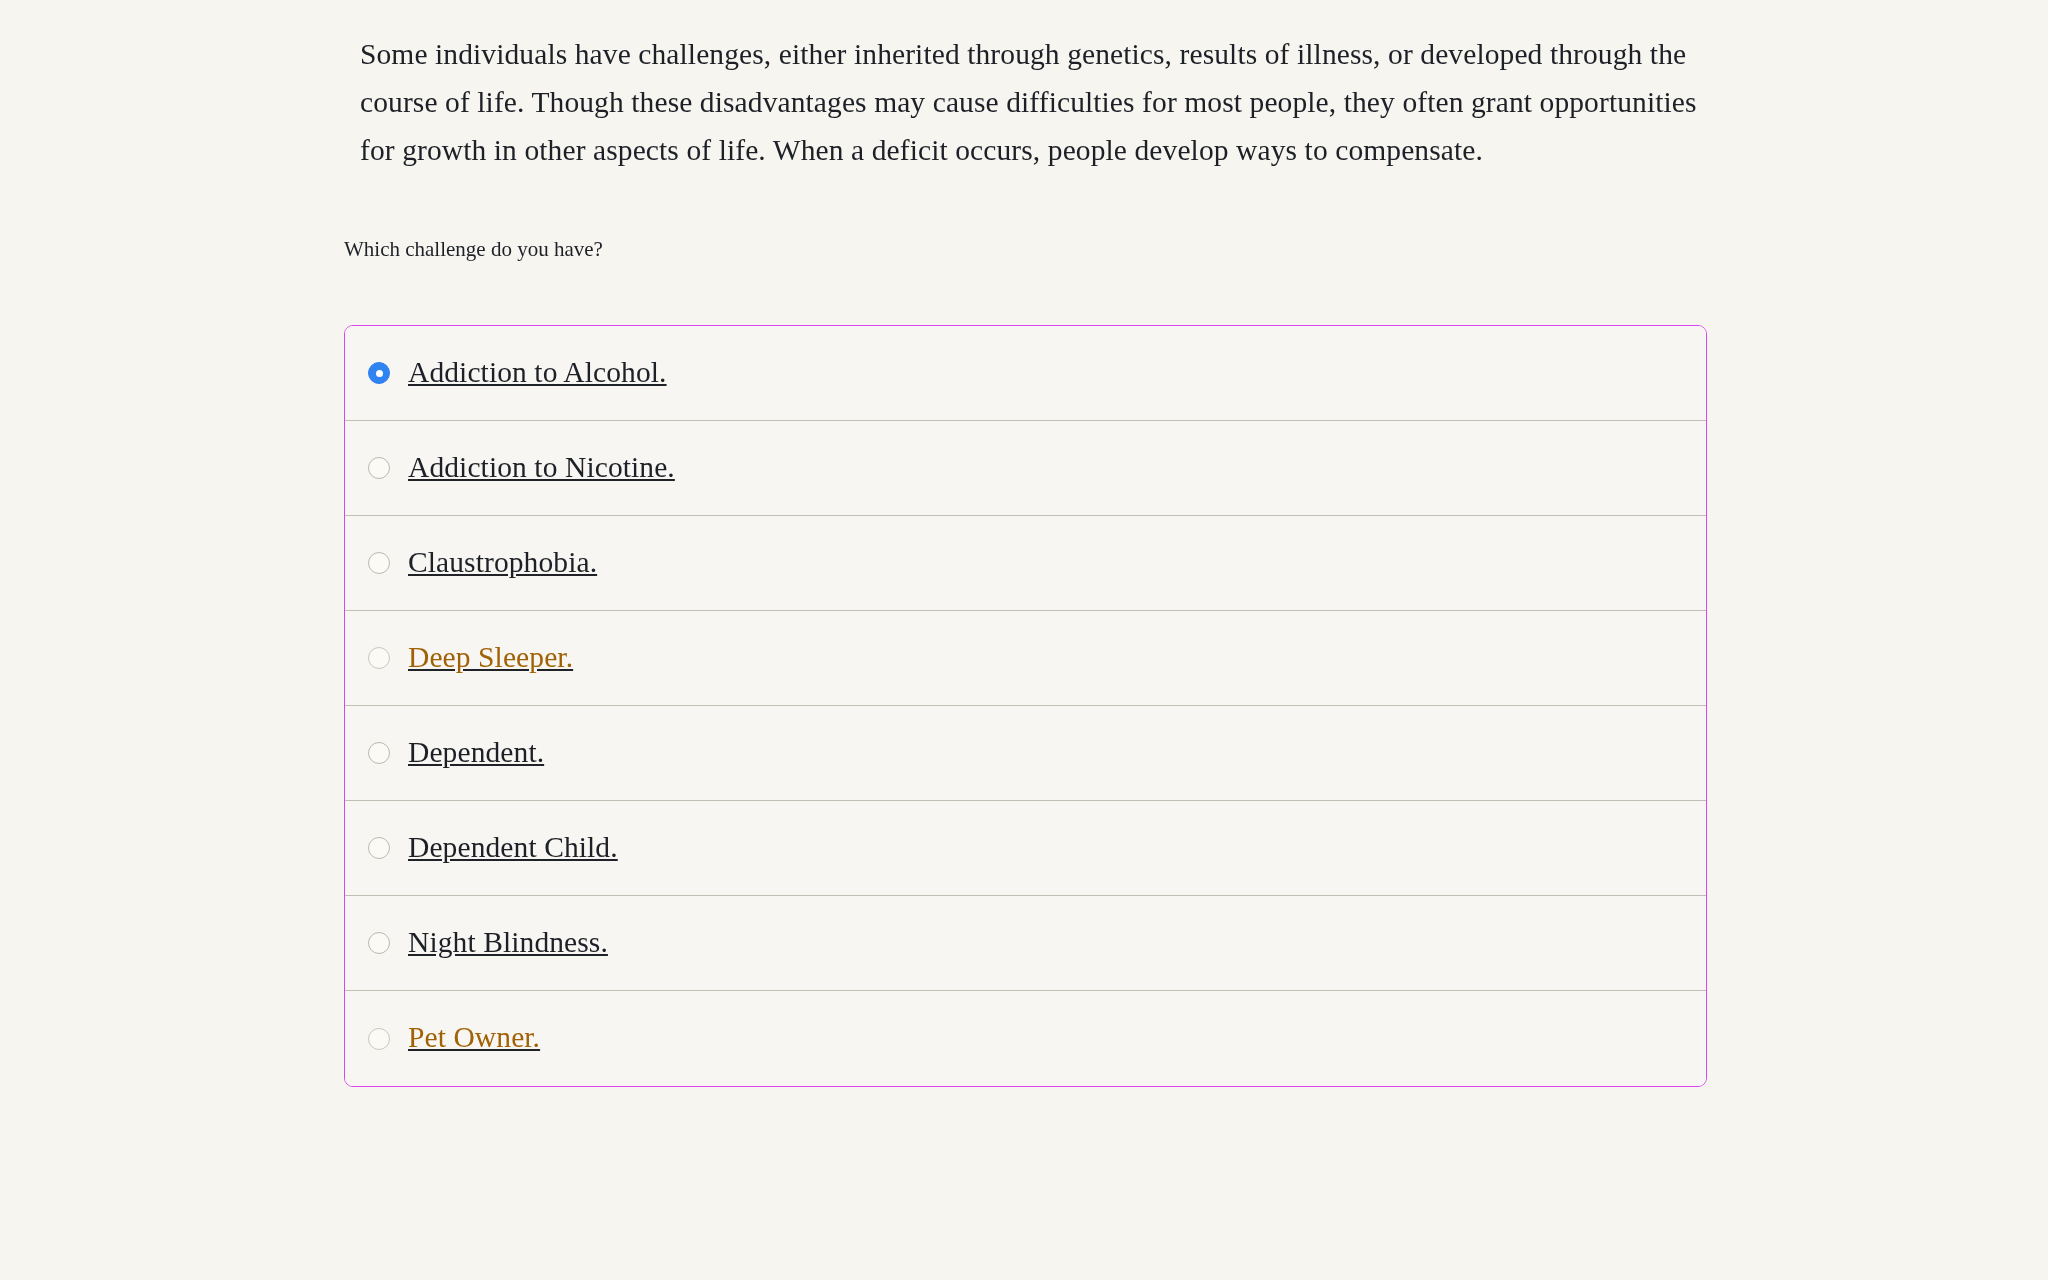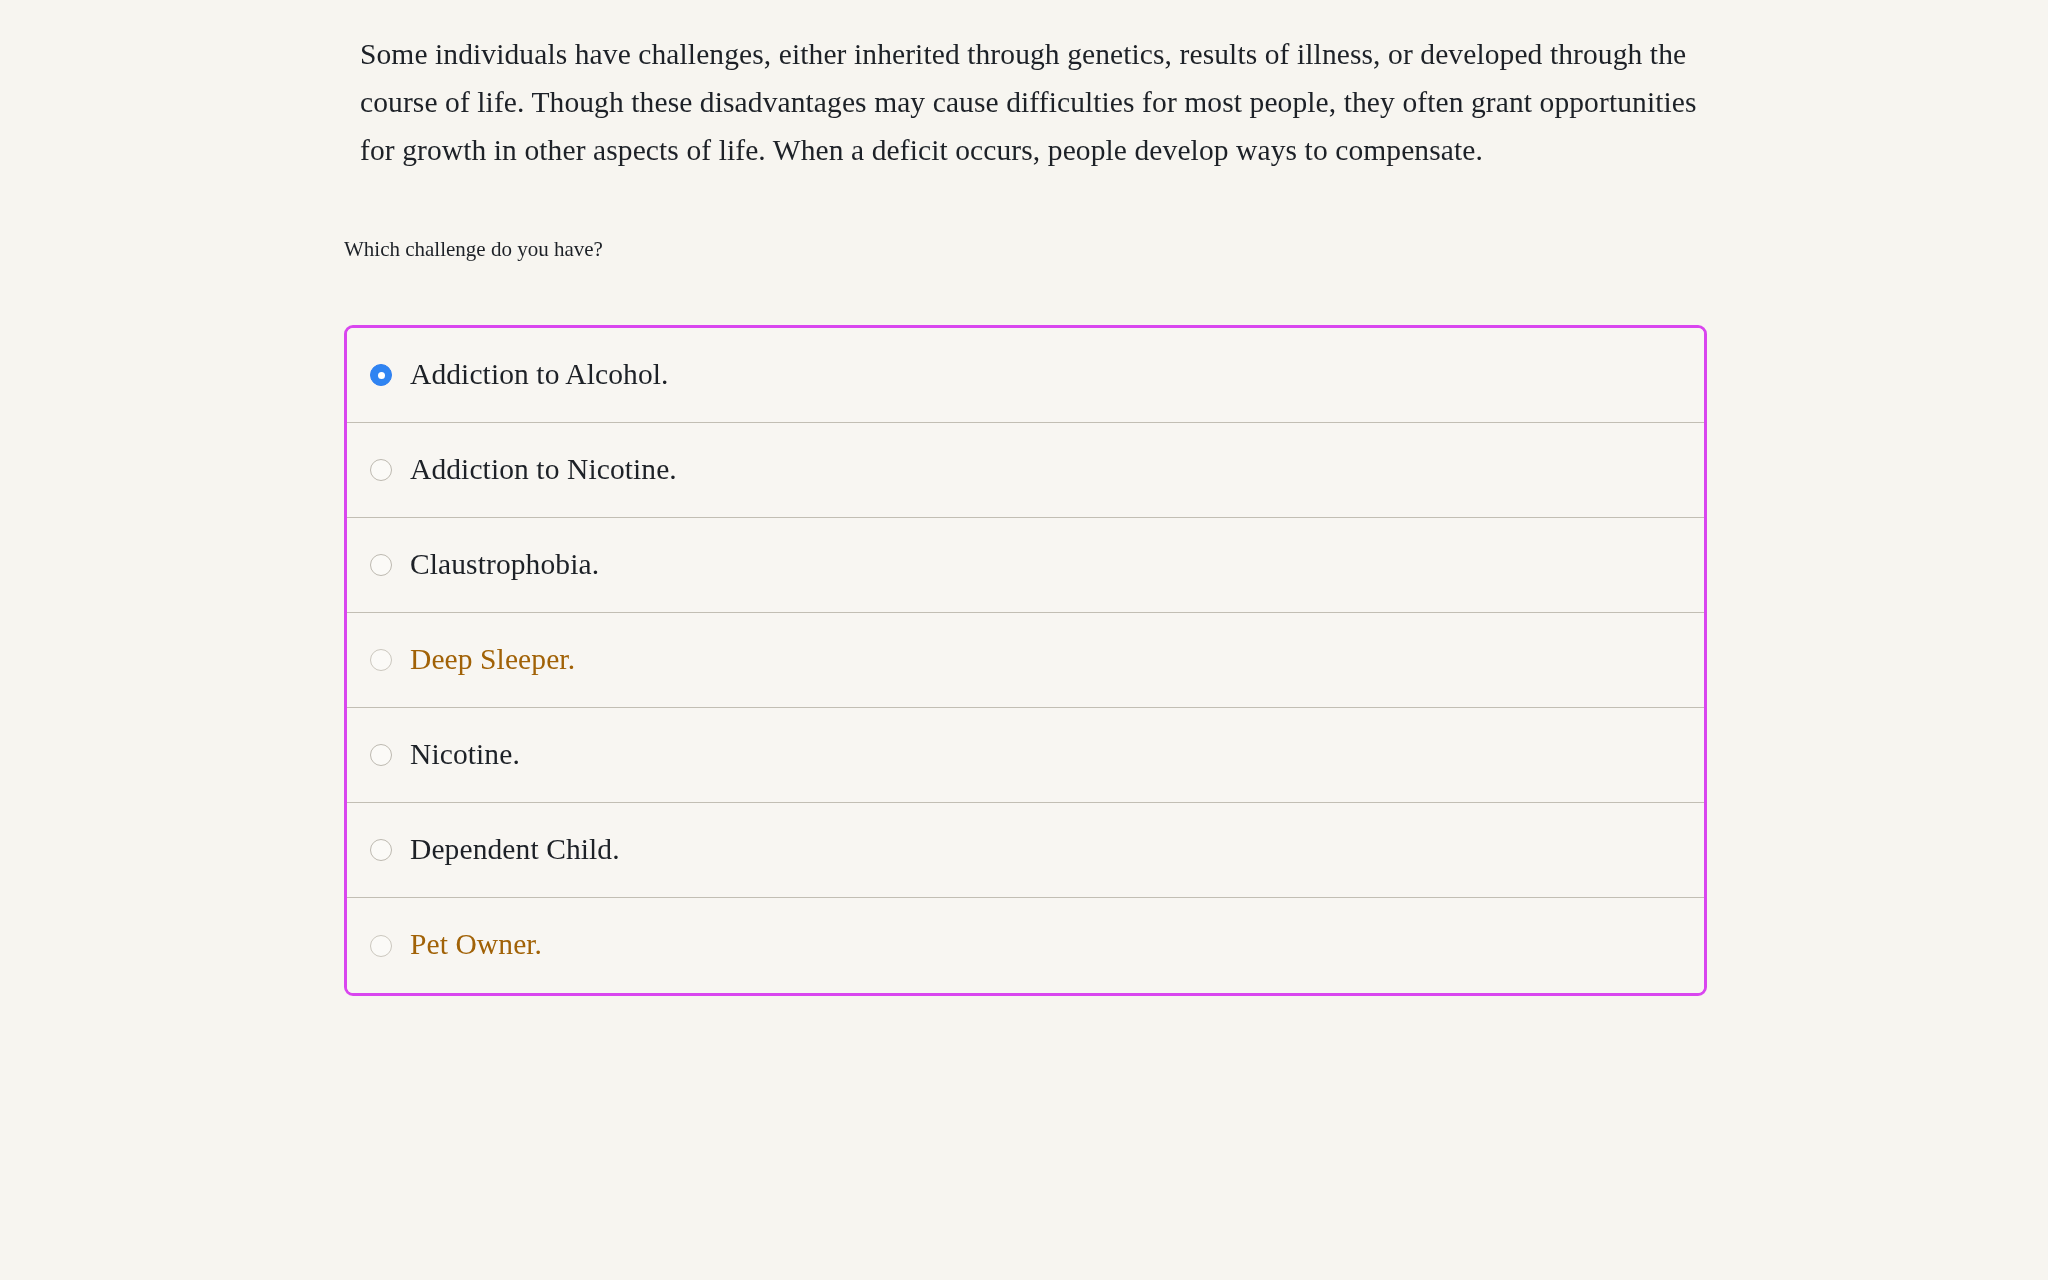--- a/index.html
+++ b/index.html
@@ -34,26 +34,27 @@
     width: 1345px;
   }
   .question {
     font-size: 21px;
     line-height: 48px;
     color: #1d2127;
     margin: 51px 0 0 0;
   }
   .options {
     margin-top: 52px;
-    border: 3px solid #d946ef;
+    border: 1px solid #d946ef;
     border-radius: 9px;
     background: #f8f6f2;
     width: 1363px;
     box-sizing: border-box;
     overflow: hidden;
+    text-decoration: underline;
   }
   .option {
     display: flex;
     align-items: center;
     height: 95px;
     box-sizing: border-box;
     padding-left: 23px;
     border-bottom: 1px solid #c2beb4;
     background: #f8f6f2;
     cursor: pointer;
@@ -130,29 +131,33 @@
       </div>
 
 
       <div class="option muted">
         <span class="radio"></span>
         <span class="opt-label">Deep Sleeper.</span>
       </div>
 
       <div class="option">
         <span class="radio"></span>
-        <span class="opt-label">Nicotine.</span>
+        <span class="opt-label">Dependent.</span>
       </div>
 
       <div class="option">
         <span class="radio"></span>
         <span class="opt-label">Dependent Child.</span>
       </div>
 
 
+      <div class="option">
+        <span class="radio"></span>
+        <span class="opt-label">Night Blindness.</span>
+      </div>
 
       <div class="option muted">
         <span class="radio"></span>
         <span class="opt-label">Pet Owner.</span>
       </div>
 
     </div>
   </div>
 </div>
 

